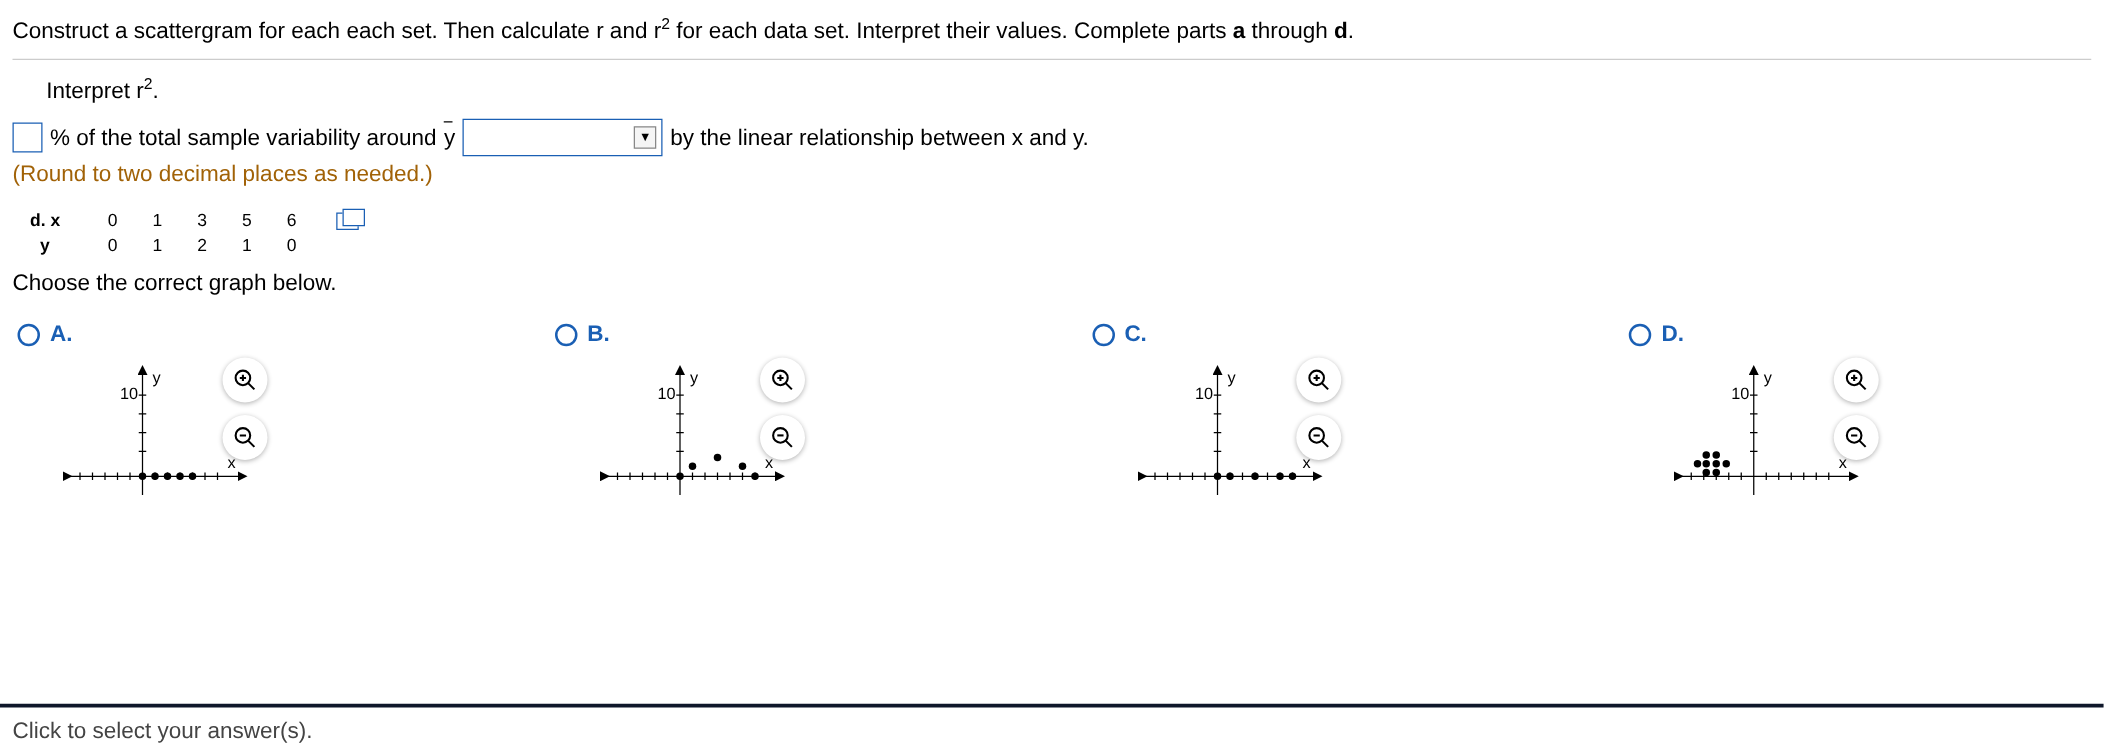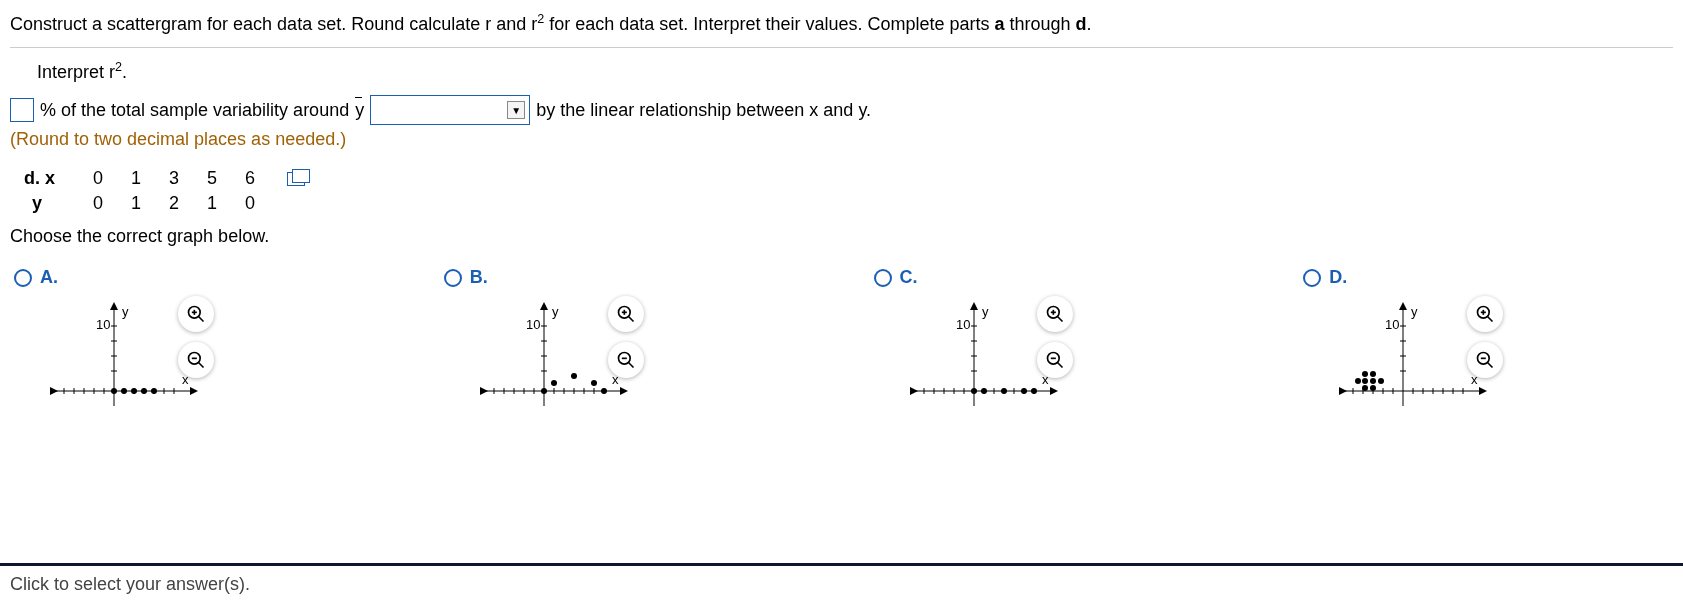--- a/index.html
+++ b/index.html
@@ -51,21 +51,21 @@
     background: #f5f5f5;
   }
   .ybar { position: relative; display:inline-block; }
   .ybar::before {
     content: ""; position:absolute; top:-3px; left:0; right:2px;
     border-top:1px solid #000;
   }
   .round-note { color: #a16207; padding-top:4px; }
   .table-d { margin-top: 16px; }
   .table-d table { border-collapse: collapse; }
-  .table-d td { padding: 2px 14px; text-align: center; font-size:18px; }
+  .table-d td { padding: 2px 14px; text-align: center; font-size:14px; }
   .table-d td:first-child { font-weight: bold; text-align:left; padding-right:24px;}
   .table-d .rowlabel { font-weight: bold; }
   .copy-icon {
     display:inline-block; width:18px; height:14px;
     border:1px solid #1a5fb4; position:relative; margin-left:4px;
     vertical-align:middle;
   }
   .copy-icon::after{
     content:""; position:absolute; top:-4px; left:4px;
     width:16px; height:12px; border:1px solid #1a5fb4; background:#fff;
@@ -98,21 +98,21 @@
   .bottom-note{
     position:absolute; bottom:6px; left:0; right:0;
     border-top:3px solid #0f172a; padding:8px 10px 0 10px;
     color:#444;
   }
 </style>
 </head>
 <body>
 
 <div class="intro">
-  <span>Construct a scattergram for each data set. Round calculate r and r</span><span class="sup">2</span><span> for each data set. Interpret their values. Complete parts </span><span class="bold">a</span><span> through </span><span class="bold">d</span><span>.</span>
+  <span>Construct a scattergram for each each set. Then calculate r and r</span><span class="sup">2</span><span> for each data set. Interpret their values. Complete parts </span><span class="bold">a</span><span> through </span><span class="bold">d</span><span>.</span>
 </div>
 <hr class="section-divider">
 
 <div class="interpret-row">
   <span>Interpret r</span><span class="sup">2</span><span>.</span>
 </div>
 
 <div class="fill-row">
   <div class="small-box"></div>
   <span>% of the total sample variability around </span>

